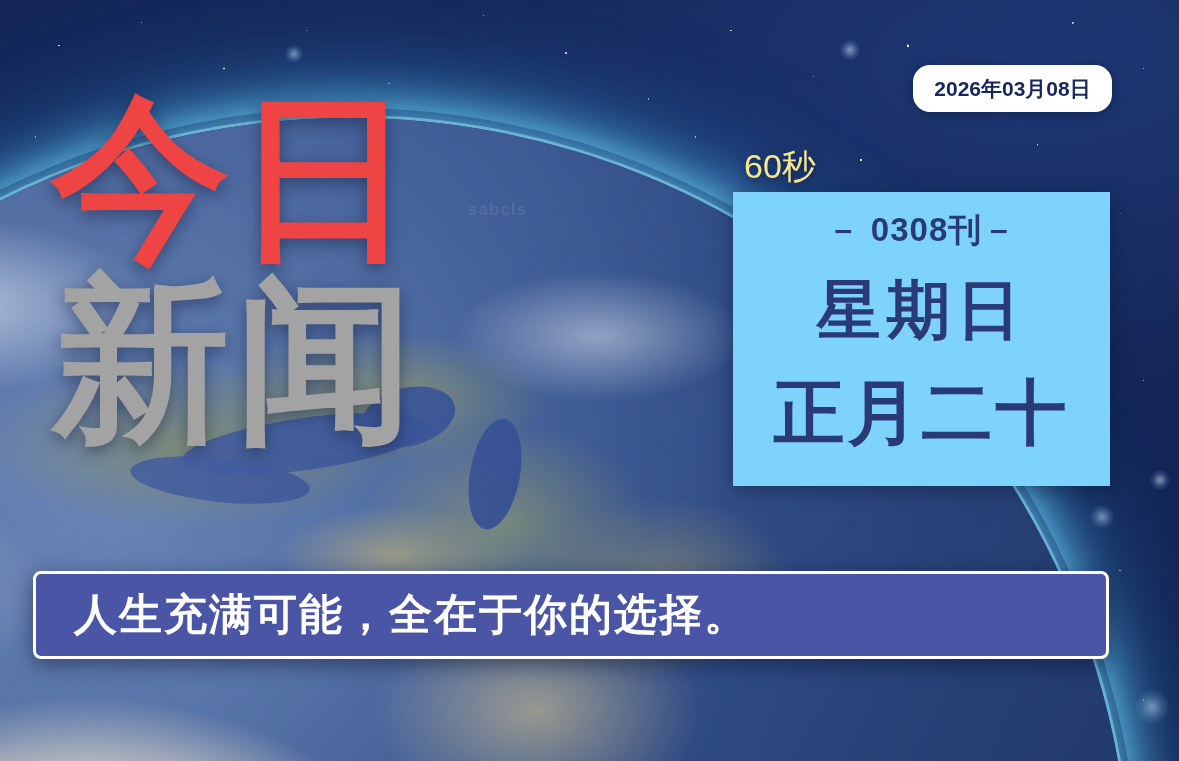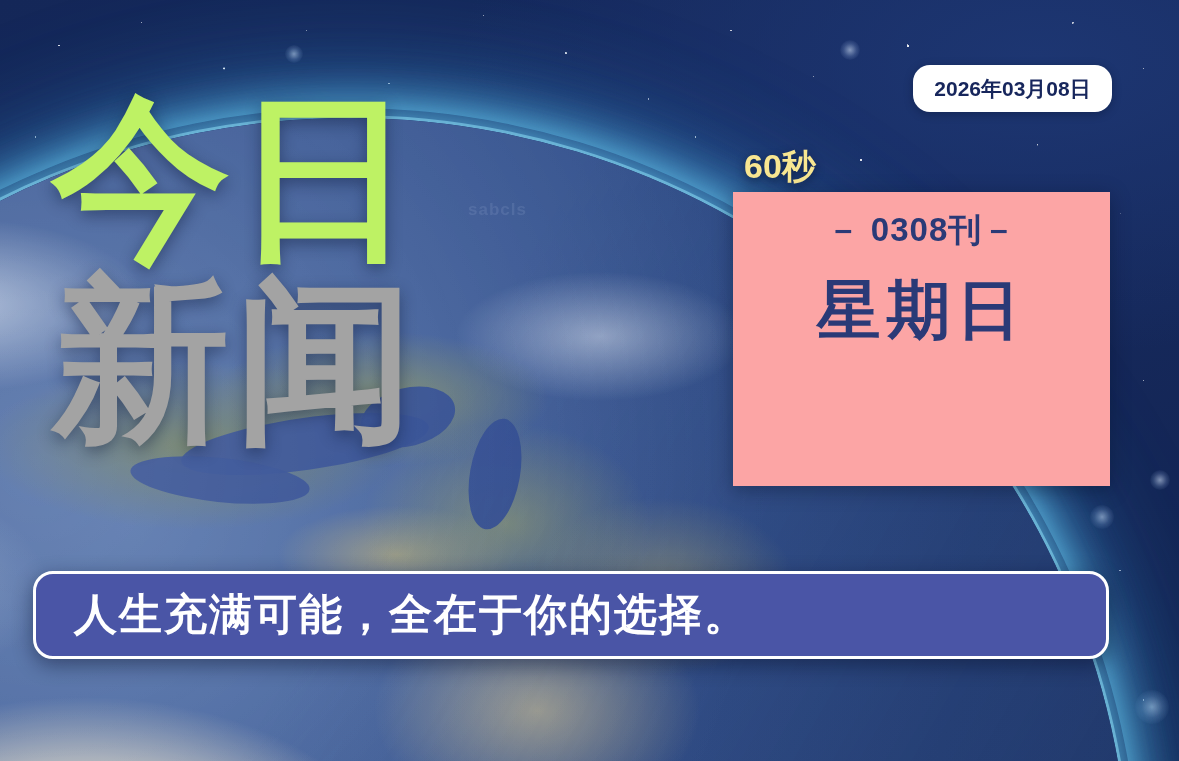--- a/index.html
+++ b/index.html
@@ -188,21 +188,21 @@
     line-height: .98;
   }
   .mast-line {
     display: block;
     font-size: 178px;
     font-weight: bold;
     letter-spacing: 6px;
     white-space: nowrap;
   }
   .mast-top {
-    color: #bef264;
+    color: #ef4444;
     text-shadow: 0 5px 16px rgba(10,22,54,.45);
   }
   .mast-bottom {
     color: #a3a3a3;
     margin-top: 8px;
     text-shadow: 0 5px 16px rgba(10,22,54,.45);
   }
 
   
   .date-pill {
@@ -231,40 +231,40 @@
     position: absolute;
     left: 744px;
     top: 144px;
     display: flex;
     align-items: baseline;
     white-space: nowrap;
     text-shadow: 0 3px 9px rgba(6,16,44,.6);
   }
   .tagline .secs {
     font-size: 34px;
-    font-weight: bold;
+    font-weight: normal;
     color: #f8e691;
     letter-spacing: 0;
   }
   .tagline .rest {
     font-size: 24px;
     font-weight: bold;
     color: #ffffff;
     margin-left: 6px;
     letter-spacing: 1px;
   }
 
   
   .info-card {
     position: absolute;
     left: 733px;
     top: 192px;
     width: 377px;
     height: 294px;
-    background: #fca5a5;
+    background: #7dd3fc;
     display: flex;
     flex-direction: column;
     align-items: center;
     box-shadow: 0 4px 18px rgba(4,12,38,.38);
   }
   .issue-row {
     margin-top: 16px;
     font-size: 33px;
     font-weight: bold;
     color: #2a3a77;
@@ -290,21 +290,21 @@
 
   
   .quote-banner {
     position: absolute;
     left: 33px;
     top: 571px;
     width: 1076px;
     height: 88px;
     background: #4a55a6;
     border: 3px solid #ffffff;
-    border-radius: 20px;
+    border-radius: 8px;
     box-sizing: border-box;
     display: flex;
     align-items: center;
     box-shadow: 0 6px 20px rgba(4,12,38,.45);
   }
   .quote-banner span {
     margin-left: 38px;
     font-size: 43px;
     font-weight: bold;
     color: #ffffff;
@@ -353,19 +353,20 @@
     <span>2026年03月08日</span>
   </div>
 
   <div class="tagline">
     <span class="secs">60秒</span>
   </div>
 
   <div class="info-card">
     <div class="issue-row">－ 0308刊－</div>
     <div class="weekday-row">星期日</div>
+    <div class="lunar-row">正月二十</div>
   </div>
 
   <div class="quote-banner">
     <span>人生充满可能，全在于你的选择。</span>
   </div>
 
 </div>
 
 </body></html>

